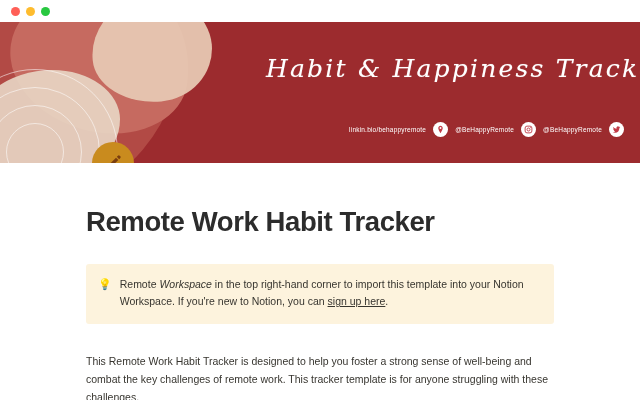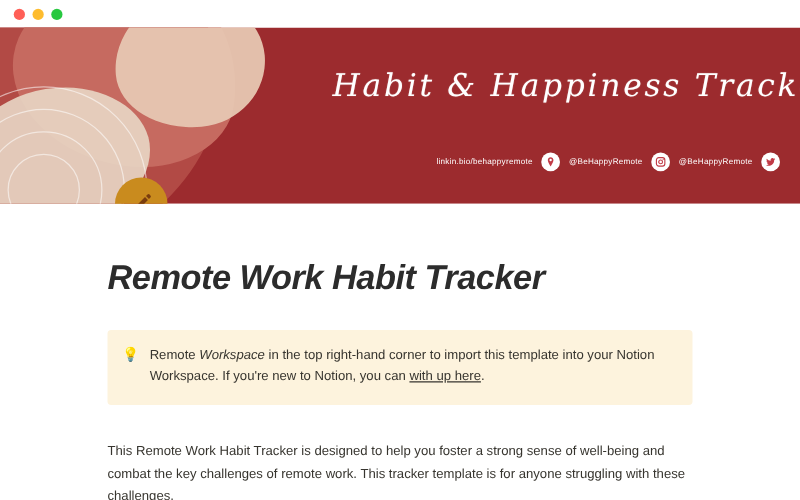--- a/index.html
+++ b/index.html
@@ -171,21 +171,20 @@
   .page {
     padding: 0 86px;
     box-sizing: border-box;
   }
   .page-title {
     margin: 43px 0 0 0;
     font-size: 27.5px;
     font-weight: bold;
     color: #2c2c2c;
     letter-spacing: -0.4px;
-    font-style: italic;
   }
   .callout {
     display: flex;
     align-items: flex-start;
     gap: 8px;
     margin-top: 26px;
     background: #fdf3dd;
     padding: 12px 14px 13px 12px;
     border-radius: 3px;
     box-sizing: border-box;
@@ -269,21 +268,21 @@
       </svg>
     </div>
   </div>
 
   <div class="page">
     <h1 class="page-title">Remote Work Habit Tracker</h1>
 
     <div class="callout">
       <span class="callout-icon">💡</span>
       <div class="callout-text">
-        <span>Remote </span><i>Workspace</i><span> in the top right-hand corner to import this template into your Notion Workspace. If you're new to Notion, you can </span><a href="#">with up here</a><span>.</span>
+        <span>Remote </span><i>Workspace</i><span> in the top right-hand corner to import this template into your Notion Workspace. If you're new to Notion, you can </span><a href="#">sign up here</a><span>.</span>
       </div>
     </div>
 
     <p class="body-text">This Remote Work Habit Tracker is designed to help you foster a strong sense of well-being and combat the key challenges of remote work. This tracker template is for anyone struggling with these challenges.</p>
 
   </div>
 
 </div>
 
 </body></html>

